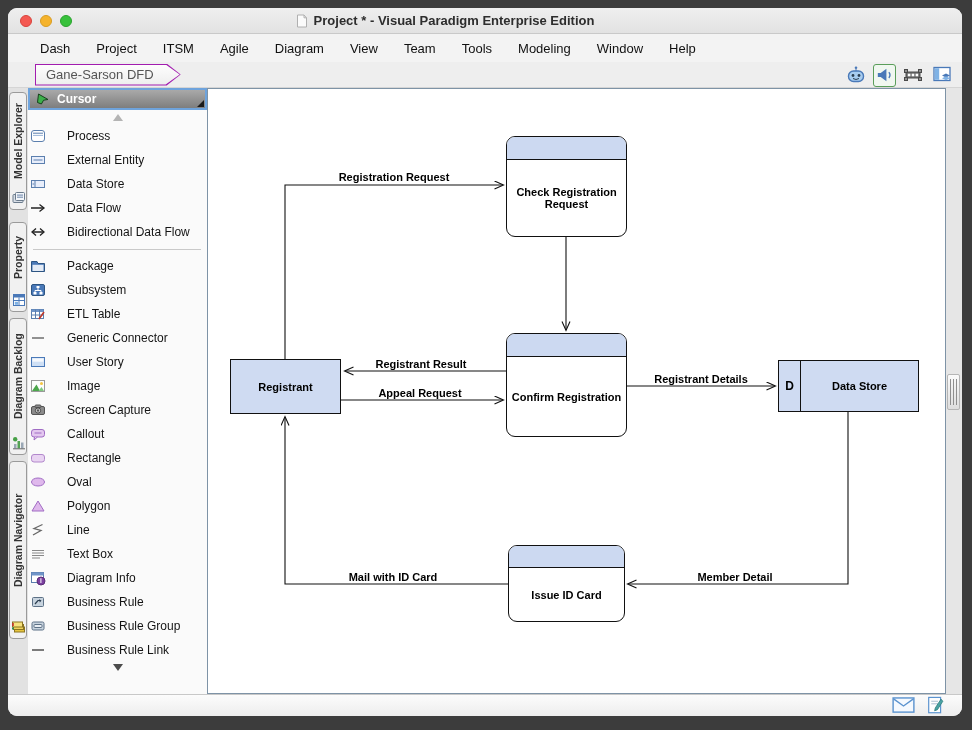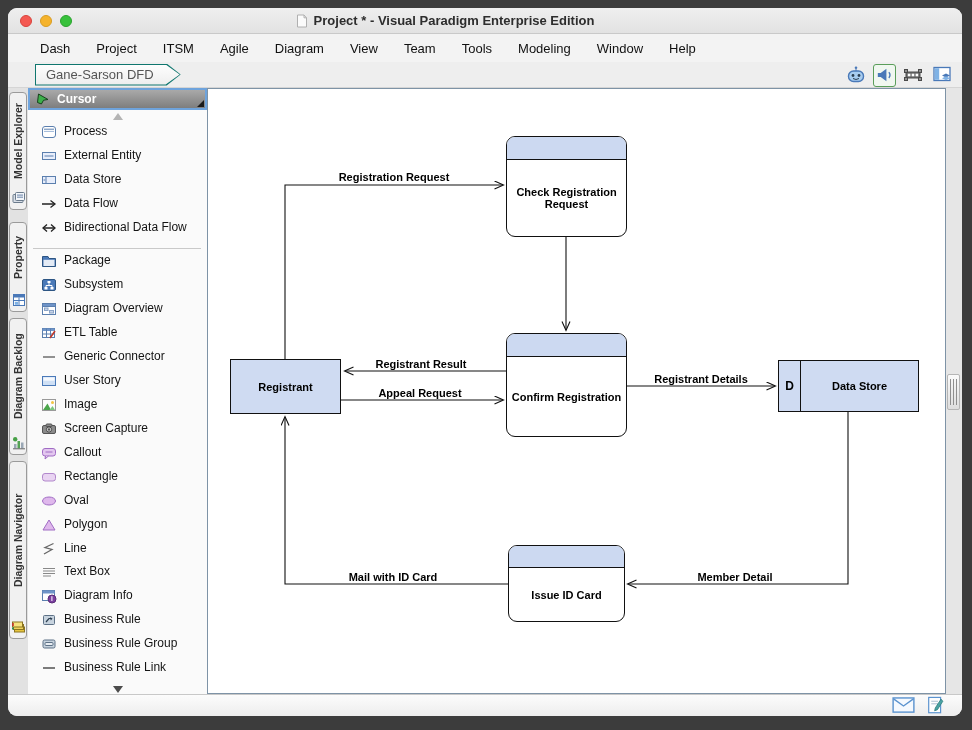--- a/index.html
+++ b/index.html
@@ -23,21 +23,21 @@
   .title-wrap span { font-size:13px; font-weight:bold; color:#2d2d2d; }
 
   
   .menubar { height:28px; background:#f3f3f3; display:flex; align-items:center;
              padding-left:32px; gap:26px; flex:0 0 auto; }
   .menu-item { font-size:13px; color:#111; white-space:nowrap; cursor:default; }
 
   
   .toolbar { height:26px; background:#eeeeee; border-bottom:1px solid #d5d5d5;
              display:flex; align-items:center; position:relative; flex:0 0 auto; }
-  .crumb-outer { margin-left:27px; height:22px; background:#0f766e; padding:1px;
+  .crumb-outer { margin-left:27px; height:22px; background:#a21caf; padding:1px;
                  clip-path:polygon(0 0, calc(100% - 14px) 0, 100% 50%, calc(100% - 14px) 100%, 0 100%); }
   .crumb-inner { height:100%; background:linear-gradient(#fdfdfd,#eeeeee);
                  clip-path:polygon(0 0, calc(100% - 14px) 0, 100% 50%, calc(100% - 14px) 100%, 0 100%);
                  display:flex; align-items:center; padding:0 26px 0 10px;
                  font-size:13px; color:#555; }
   .toolbar-icons { position:absolute; right:8px; top:1px; display:flex; gap:5px; align-items:center; }
   .tb-icon { width:24px; height:24px; display:flex; align-items:center; justify-content:center; }
   .tb-icon svg { width:22px; height:22px; }
   .tb-icon.boxed { border:1.5px solid #5a9e5a; border-radius:3px; background:#f0f7f0; width:23px; height:23px; }
 
@@ -61,21 +61,21 @@
                 border:2px solid #6ea3dc; display:flex; align-items:center; gap:6px;
                 padding-left:5px; position:relative;font-weight:bold; }
   .cursor-row .label { color:#fff; font-size:12px; }
   .cursor-row .fold { position:absolute; right:1px; bottom:1px; width:0; height:0;
                       border-left:7px solid transparent; border-bottom:7px solid #1a1a1a; }
   .scroll-row { height:14px; display:flex; align-items:center; justify-content:center; }
   .tri-up { width:0; height:0; border-left:5px solid transparent; border-right:5px solid transparent;
             border-bottom:7px solid #b4b4b4; }
   .tri-down { width:0; height:0; border-left:5px solid transparent; border-right:5px solid transparent;
             border-top:7px solid #4c4c4c; }
-  .pal-item { height:24px; display:flex; gap:7px; padding-left:13px; }
+  .pal-item { height:24px; display:flex; align-items:center; gap:21px; padding-left:2px; }
   .pal-item .pic, .pal-item .pic svg { width:16px; height:16px; flex:0 0 auto; }
   .pal-item .label { font-size:12px; color:#141414; white-space:nowrap; }
   .pal-sep { height:10px; display:flex; align-items:center; }
   .pal-sep i { display:block; height:1px; background:#c9c9c9; width:168px; margin-left:5px; }
 
   
   .canvas { width:739px; flex:0 0 auto; background:#fff; border:1px solid #7e93a6; position:relative; }
   .flows { position:absolute; left:0; top:0; }
   .flow { fill:none; stroke:#111; stroke-width:1.1; }
 
@@ -293,29 +293,20 @@
               <rect x="1.5" y="2.5" width="13" height="11" rx="1.5" fill="#4a79b8" stroke="#2d5583"></rect>
               <path d="M5 10 V8.5 H11 V10 M8 8.5 V6" stroke="#fff" fill="none"></path>
               <rect x="6.5" y="4" width="3" height="2" fill="#fff"></rect>
               <rect x="3.5" y="10" width="3" height="2.5" fill="#fff"></rect>
               <rect x="9.5" y="10" width="3" height="2.5" fill="#fff"></rect>
             </svg></span>
           <span class="label">Subsystem</span>
         </div>
       <div class="pal-item">
           <span class="pic"><svg xmlns="http://www.w3.org/2000/svg" viewBox="0 0 16 16" width="16" height="16">
-              <rect x="1.5" y="2.5" width="13" height="11" fill="#fff" stroke="#5b7fae"></rect>
-              <rect x="1.5" y="2.5" width="13" height="3" fill="#6f94c8" stroke="#5b7fae"></rect>
-              <rect x="3.5" y="7" width="3.5" height="2.5" fill="#c8d4e8" stroke="#8aa3c6"></rect>
-              <rect x="8.5" y="9.5" width="4" height="2.5" fill="#c8d4e8" stroke="#8aa3c6"></rect>
-            </svg></span>
-          <span class="label">Diagram Overview</span>
-        </div>
-      <div class="pal-item">
-          <span class="pic"><svg xmlns="http://www.w3.org/2000/svg" viewBox="0 0 16 16" width="16" height="16">
               <rect x="1.5" y="3.5" width="12" height="9" fill="#fff" stroke="#5b7fae"></rect>
               <rect x="1.5" y="3.5" width="12" height="2.5" fill="#6f94c8"></rect>
               <line x1="5.5" y1="3.5" x2="5.5" y2="12.5" stroke="#5b7fae"></line>
               <line x1="9.5" y1="3.5" x2="9.5" y2="12.5" stroke="#5b7fae"></line>
               <line x1="1.5" y1="9" x2="13.5" y2="9" stroke="#5b7fae"></line>
               <line x1="14" y1="6" x2="9" y2="13" stroke="#c0392b" stroke-width="1.6"></line>
             </svg></span>
           <span class="label">ETL Table</span>
         </div>
       <div class="pal-item">

